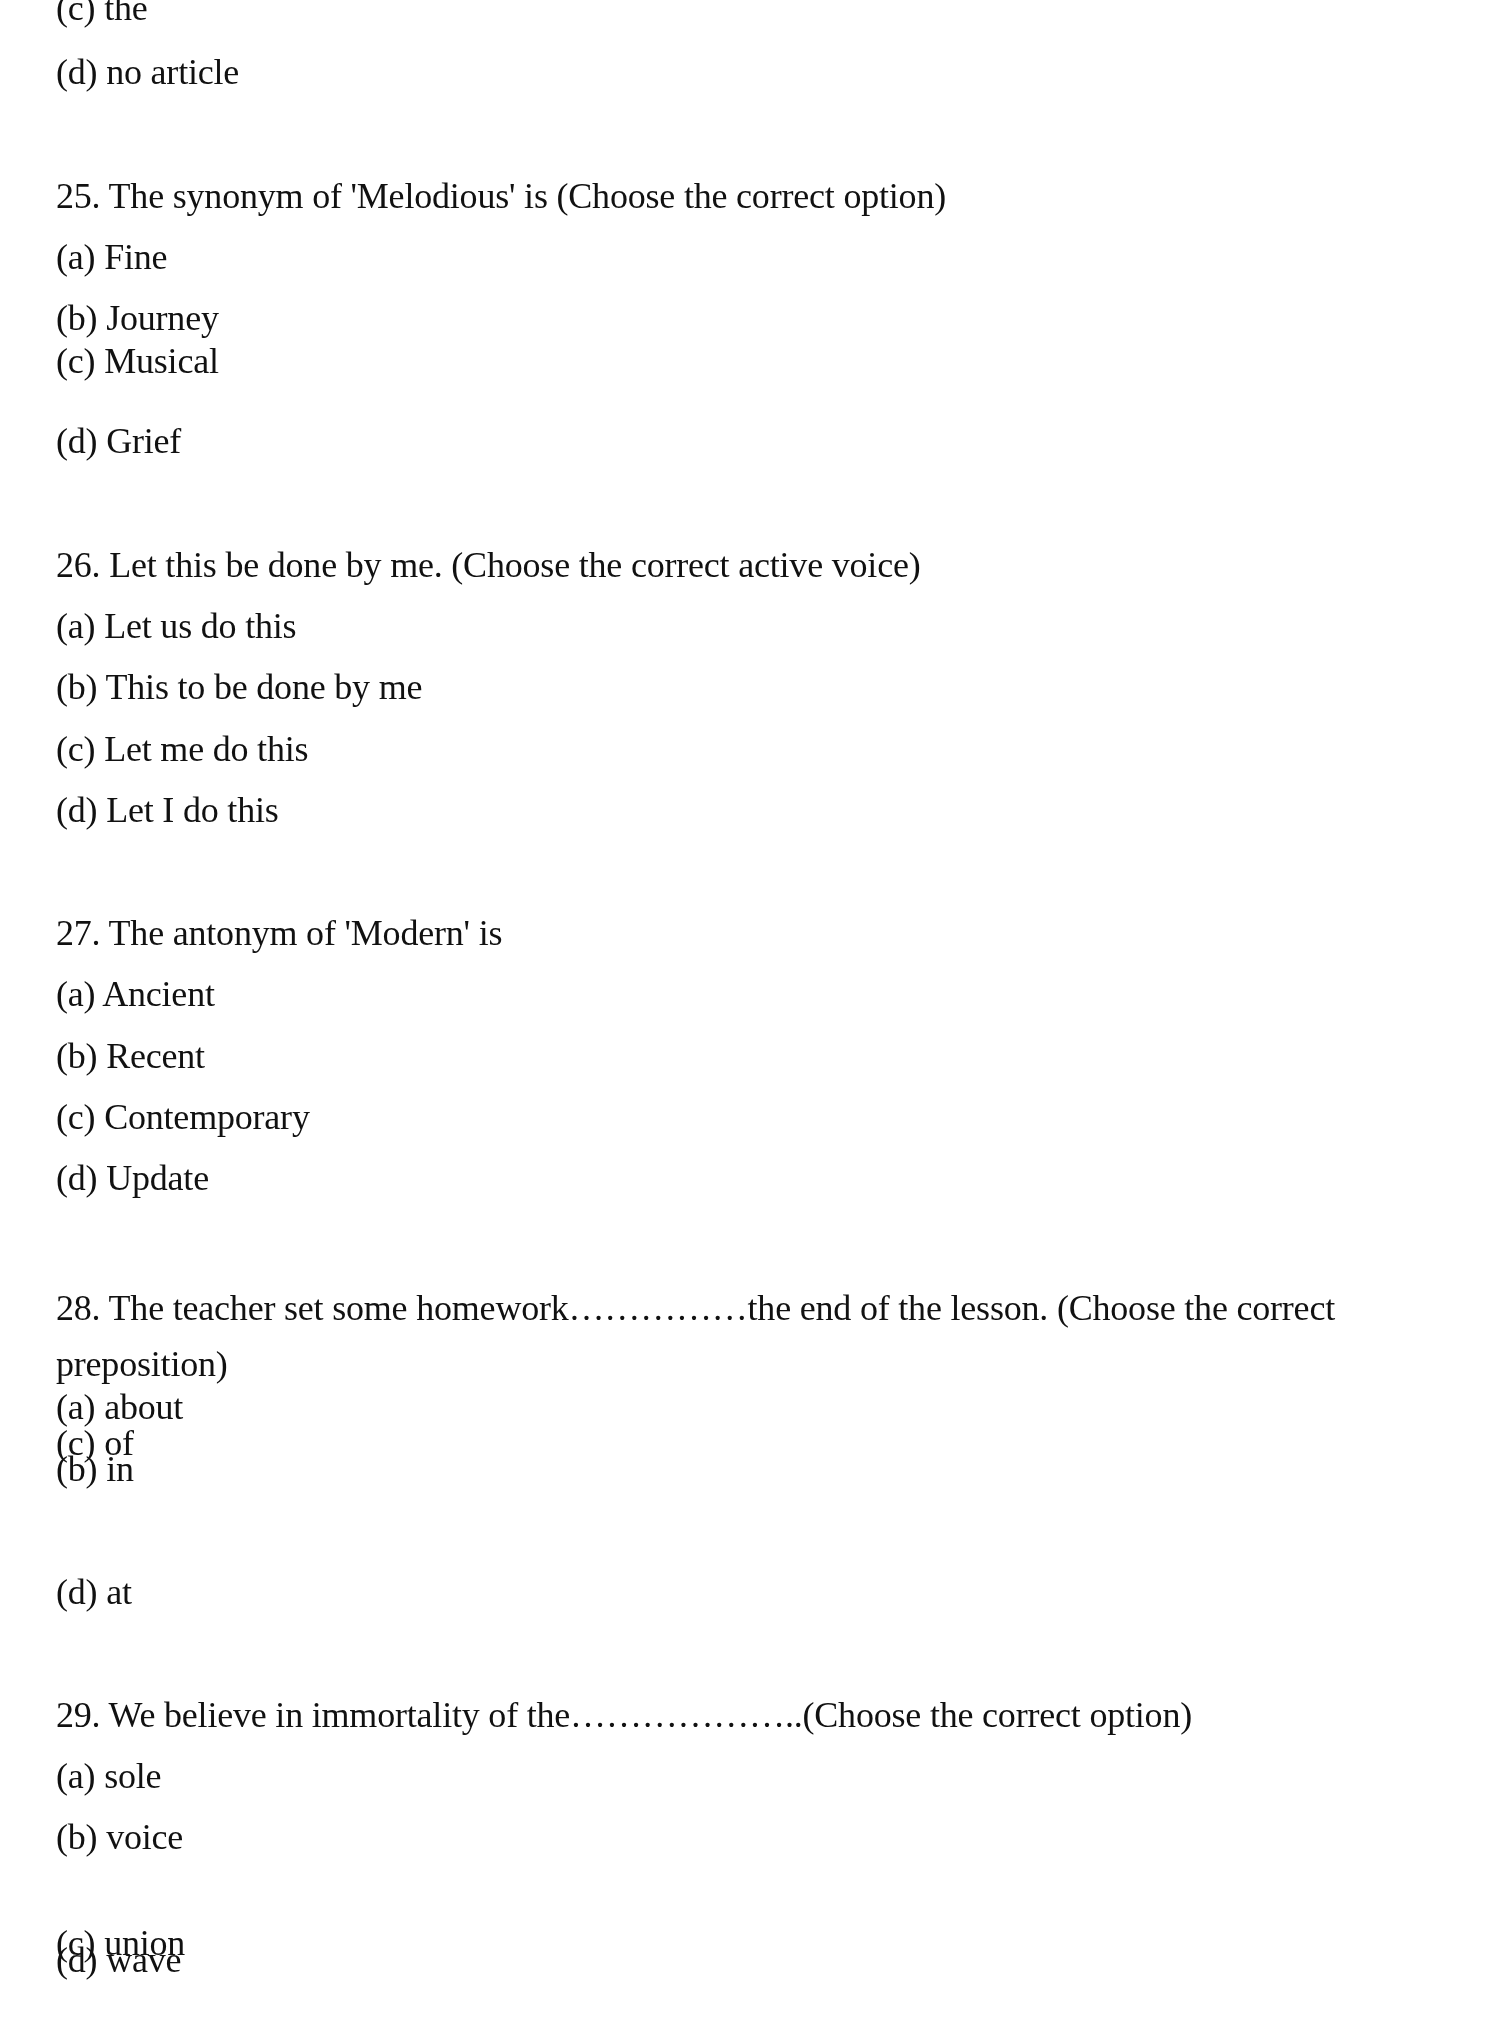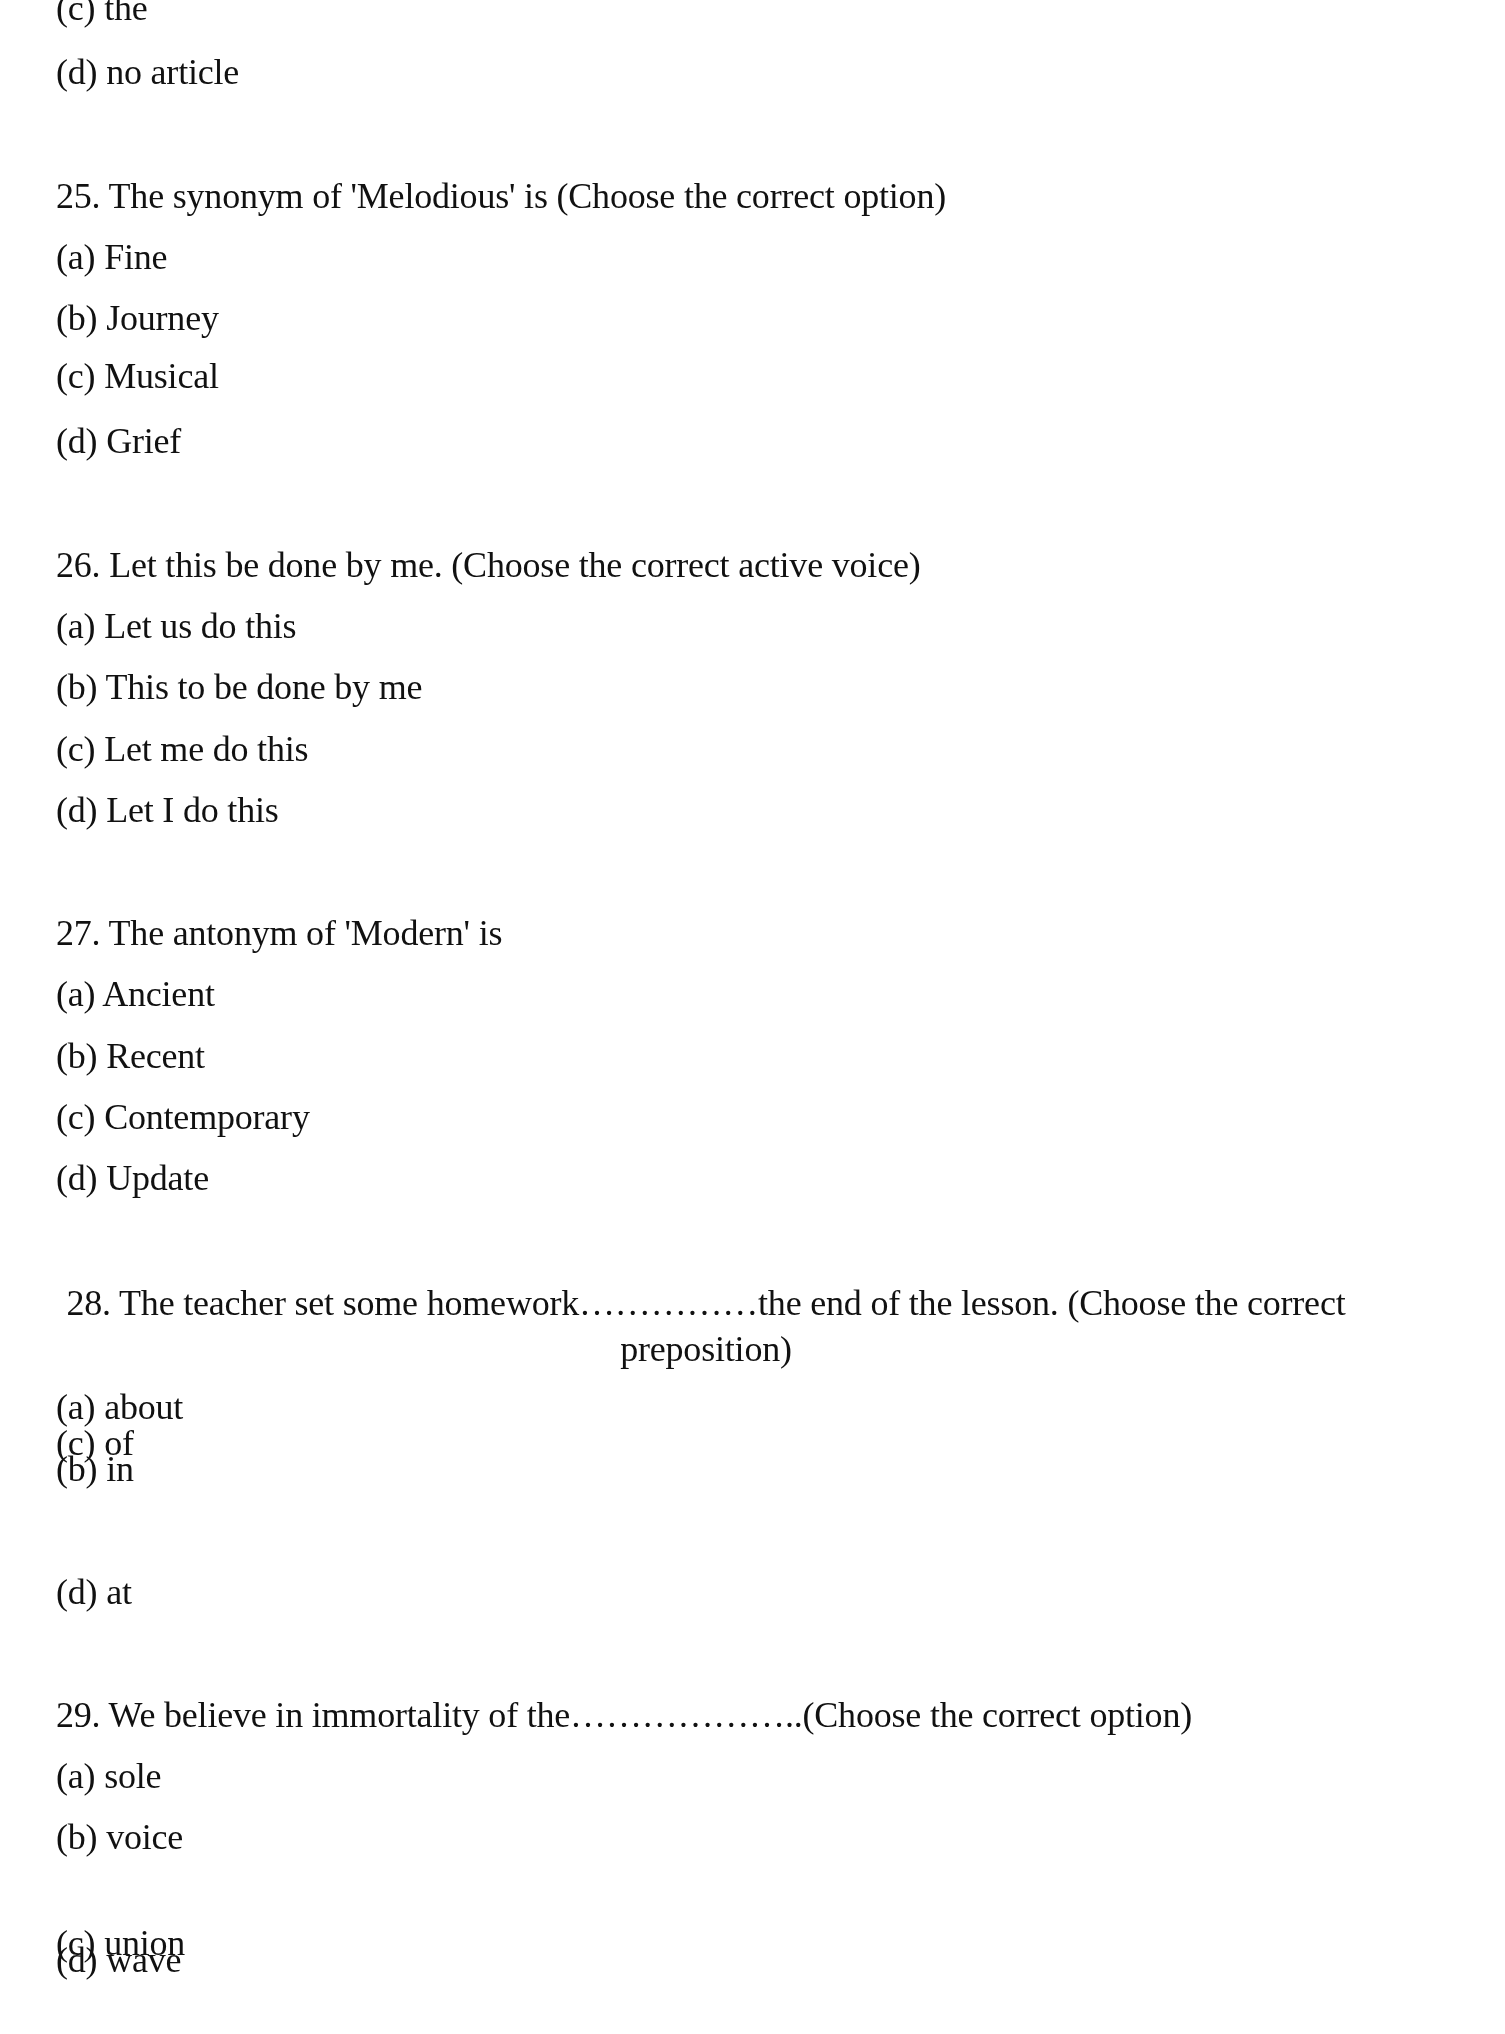--- a/index.html
+++ b/index.html
@@ -1,34 +1,34 @@
 <!DOCTYPE html>
 <html><head>
 <meta charset="utf-8">
 <style>
   html, body { margin: 0; padding: 0; background: #ffffff; }
   body { width: 1505px; height: 2034px; overflow: hidden; position: relative;
          font-family: "Liberation Serif", "DejaVu Serif", serif; color: #111; }
   .page { position: absolute; left: 0; top: 0; width: 1505px; height: 2034px; }
   .line { position: absolute; left: 56px; font-size: 36px; line-height: 40px; white-space: nowrap; letter-spacing: -0.2px; }
-  .wrap { white-space: normal; width: 1300px; line-height: 46px; text-align: center; }
+  .wrap { white-space: normal; width: 1300px; line-height: 56px; }
 </style>
 </head>
 <body>
 
 <div class="page">
 
   <div class="line" style="top:-12px">(c) the</div>
   <div class="line" style="top:52px">(d) no article</div>
 
   <div>
     <div class="line" style="top:176px">25. The synonym of 'Melodious' is (Choose the correct option)</div>
     <div class="line" style="top:237px">(a) Fine</div>
     <div class="line" style="top:298px">(b) Journey</div>
-    <div class="line" style="top:356px">(c) Musical</div>
+    <div class="line" style="top:341px">(c) Musical</div>
     <div class="line" style="top:421px">(d) Grief</div>
   </div>
 
   <div>
     <div class="line" style="top:545px">26. Let this be done by me. (Choose the correct active voice)</div>
     <div class="line" style="top:606px">(a) Let us do this</div>
     <div class="line" style="top:667px">(b) This to be done by me</div>
     <div class="line" style="top:729px">(c) Let me do this</div>
     <div class="line" style="top:790px">(d) Let I do this</div>
   </div>

